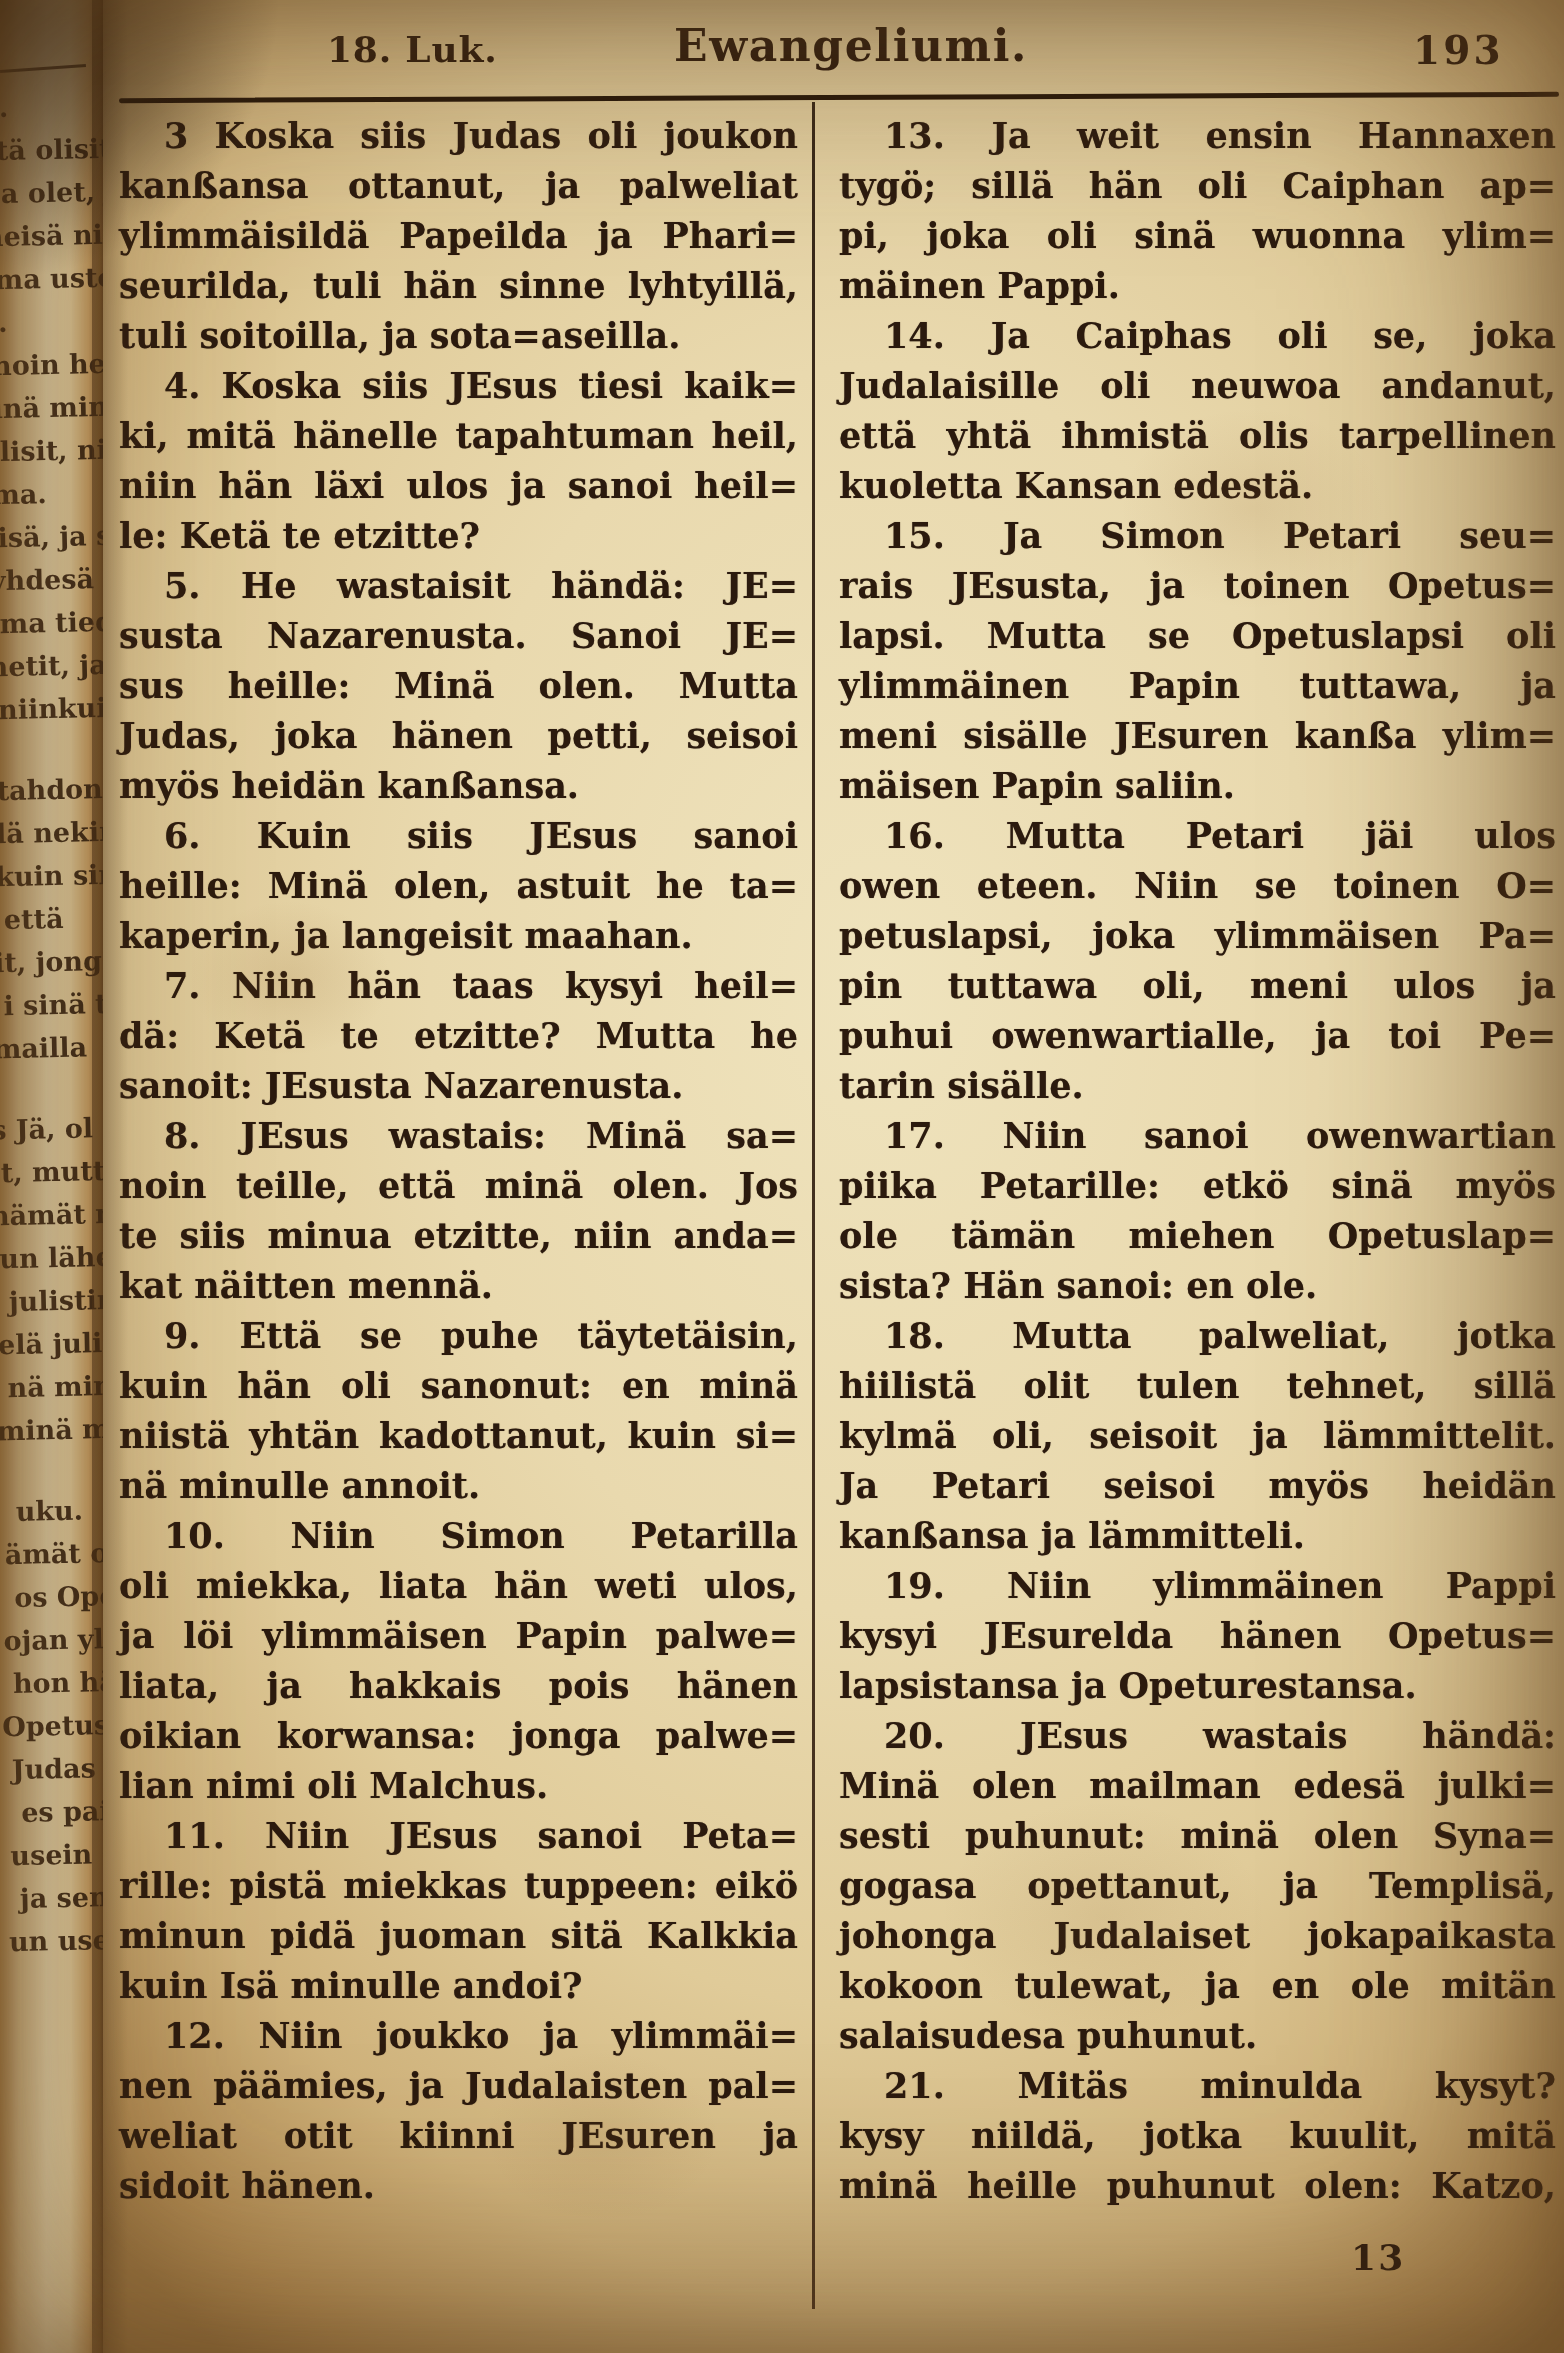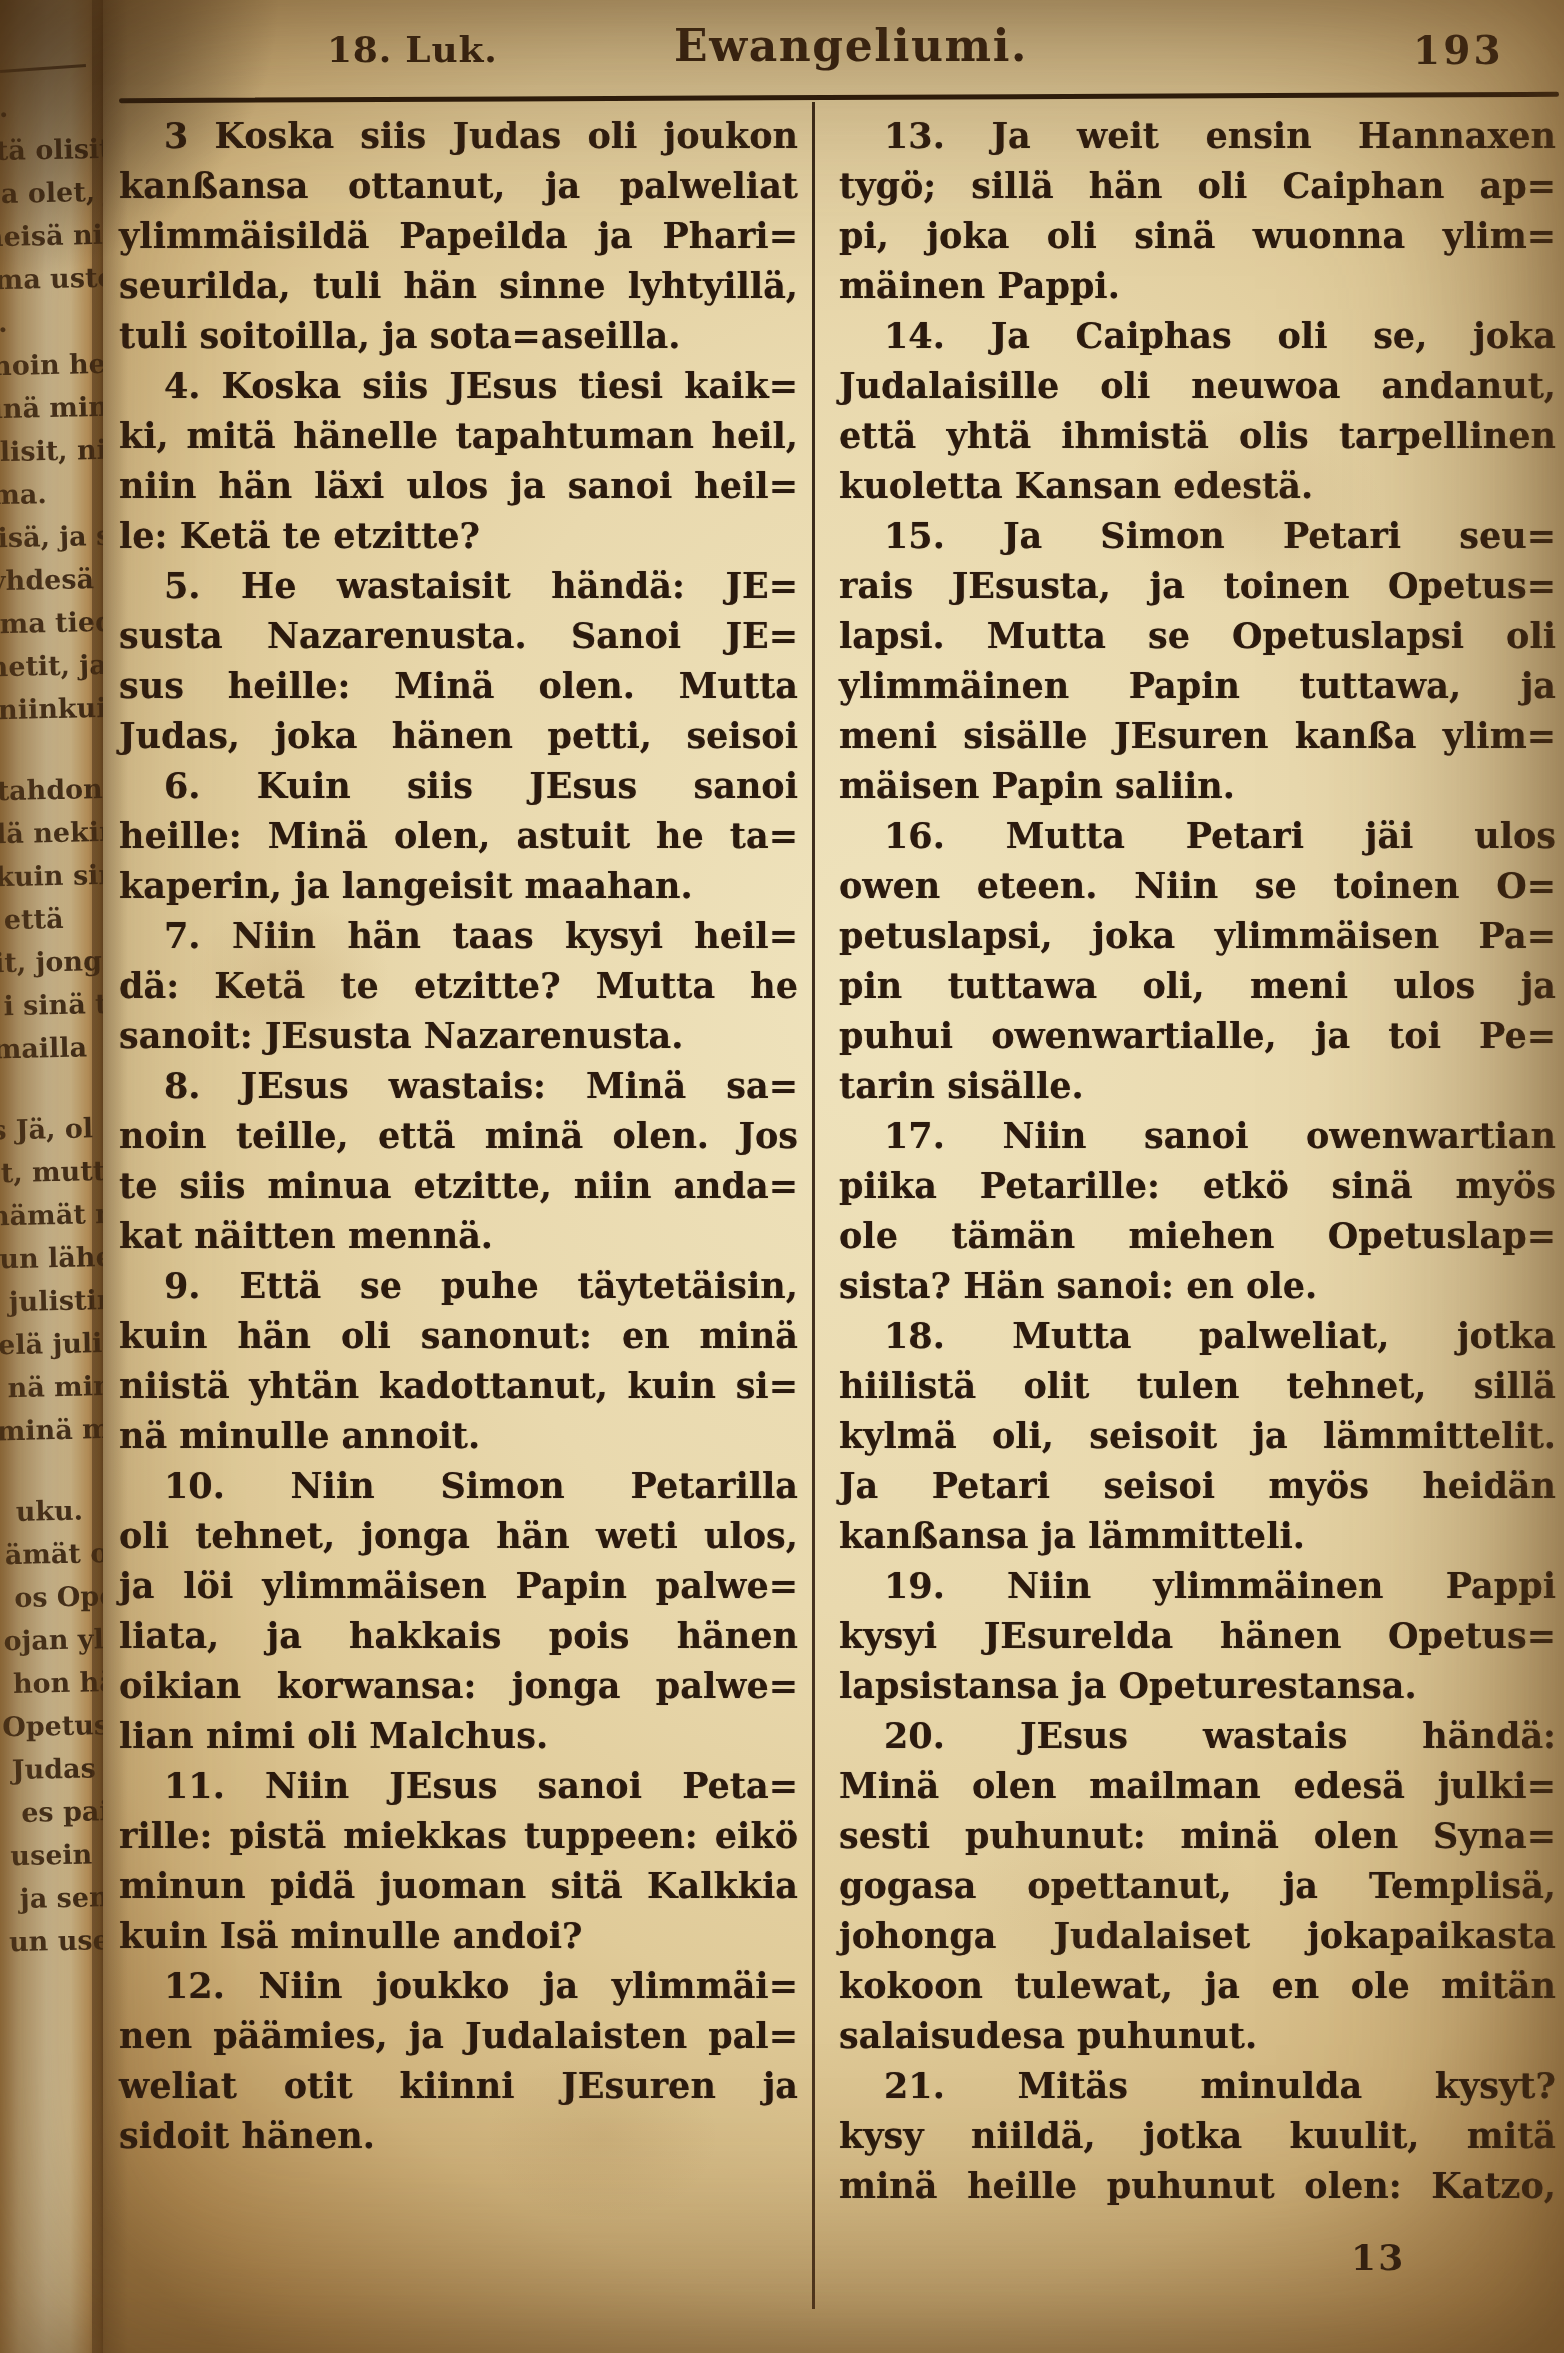--- a/index.html
+++ b/index.html
@@ -132,36 +132,37 @@
       <div class="line">seurilda, tuli hän sinne lyhtyillä,</div>
       <div class="line endline">tuli soitoilla, ja sota=aseilla.</div>
       <div class="line indent">4. Koska siis JEsus tiesi kaik=</div>
       <div class="line">ki, mitä hänelle tapahtuman heil,</div>
       <div class="line">niin hän läxi ulos ja sanoi heil=</div>
       <div class="line endline">le: Ketä te etzitte?</div>
       <div class="line indent">5. He wastaisit händä: JE=</div>
       <div class="line">susta Nazarenusta. Sanoi JE=</div>
       <div class="line">sus heille: Minä olen. Mutta</div>
       <div class="line">Judas, joka hänen petti, seisoi</div>
+      <div class="line endline">myös heidän kanßansa.</div>
       <div class="line indent">6. Kuin siis JEsus sanoi</div>
       <div class="line">heille: Minä olen, astuit he ta=</div>
       <div class="line endline">kaperin, ja langeisit maahan.</div>
       <div class="line indent">7. Niin hän taas kysyi heil=</div>
       <div class="line">dä: Ketä te etzitte? Mutta he</div>
       <div class="line endline">sanoit: JEsusta Nazarenusta.</div>
       <div class="line indent">8. JEsus wastais: Minä sa=</div>
       <div class="line">noin teille, että minä olen. Jos</div>
       <div class="line">te siis minua etzitte, niin anda=</div>
       <div class="line endline">kat näitten mennä.</div>
       <div class="line indent">9. Että se puhe täytetäisin,</div>
       <div class="line">kuin hän oli sanonut: en minä</div>
       <div class="line">niistä yhtän kadottanut, kuin si=</div>
       <div class="line endline">nä minulle annoit.</div>
       <div class="line indent">10. Niin Simon Petarilla</div>
-      <div class="line">oli tehnet, jonga hän weti ulos,</div>
+      <div class="line">oli miekka, liata hän weti ulos,</div>
       <div class="line">ja löi ylimmäisen Papin palwe=</div>
       <div class="line">liata, ja hakkais pois hänen</div>
       <div class="line">oikian korwansa: jonga palwe=</div>
       <div class="line endline">lian nimi oli Malchus.</div>
       <div class="line indent">11. Niin JEsus sanoi Peta=</div>
       <div class="line">rille: pistä miekkas tuppeen: eikö</div>
       <div class="line">minun pidä juoman sitä Kalkkia</div>
       <div class="line endline">kuin Isä minulle andoi?</div>
       <div class="line indent">12. Niin joukko ja ylimmäi=</div>
       <div class="line">nen päämies, ja Judalaisten pal=</div>

